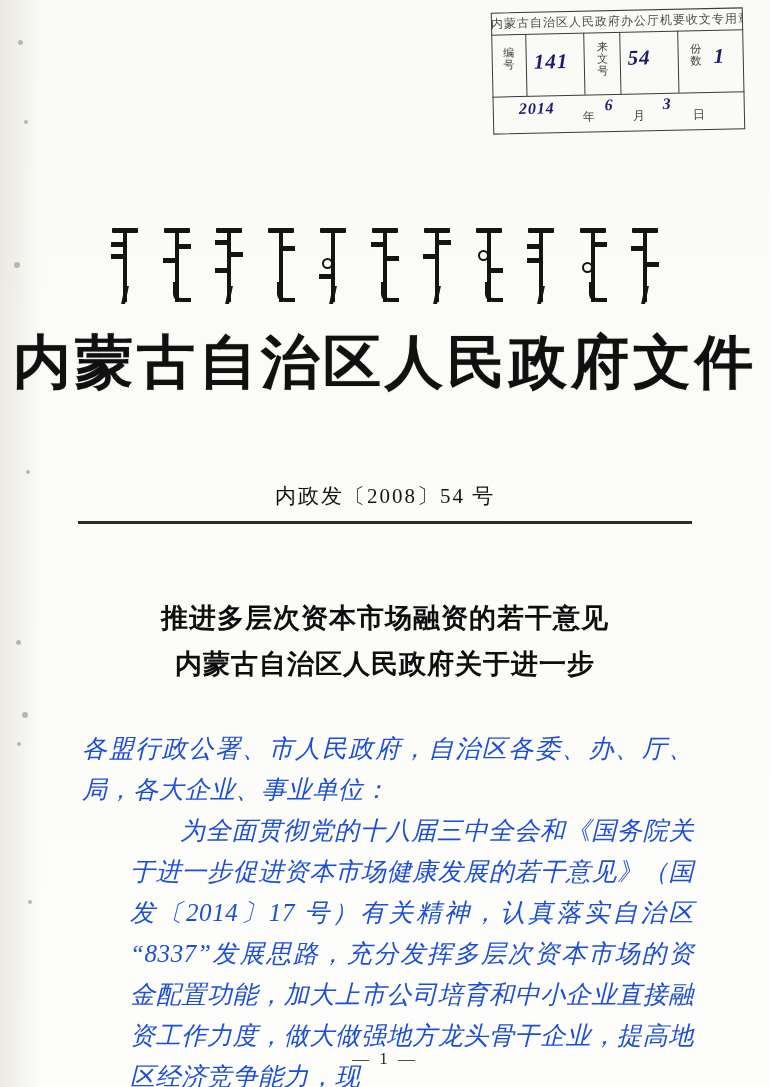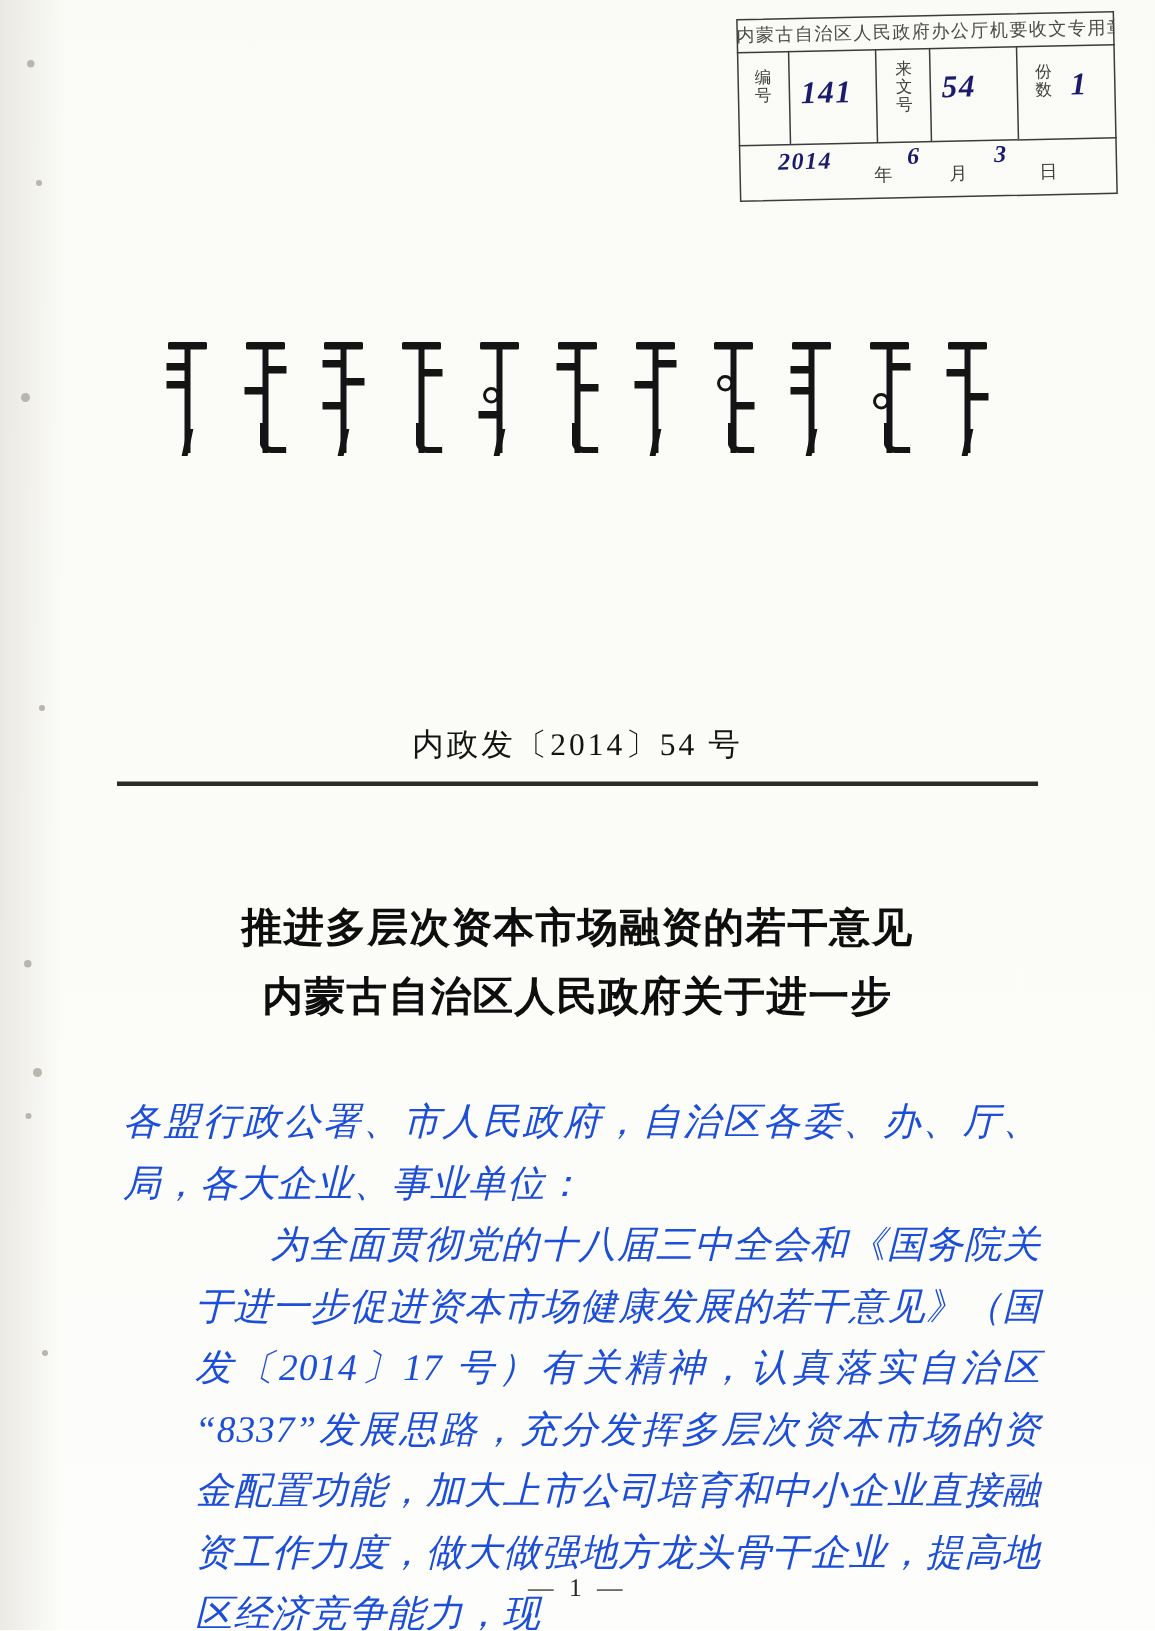--- a/index.html
+++ b/index.html
@@ -399,22 +399,23 @@
     </span>
     <span class="mword">
       <span class="t" style="top:0;"></span>
         <span class="stem"></span>
       <span class="tl" style="top:18px;"></span>
         <span class="tr" style="top:34px;"></span>
       <span class="tail"></span>
     </span>
   </div>
 
-
-  <div class="doc-number">内政发〔2014〕54 号</div>
+  <div class="masthead">内蒙古自治区人民政府文件</div>
+
+  <div class="doc-number">内政发〔2008〕54 号</div>
 
   <div class="rule"></div>
 
   <div class="headline">
     <div>推进多层次资本市场融资的若干意见</div>
     <div>内蒙古自治区人民政府关于进一步</div>
   </div>
 
   <div class="body-text">
     <p>各盟行政公署、市人民政府，自治区各委、办、厅、局，各大企业、事业单位：</p>

